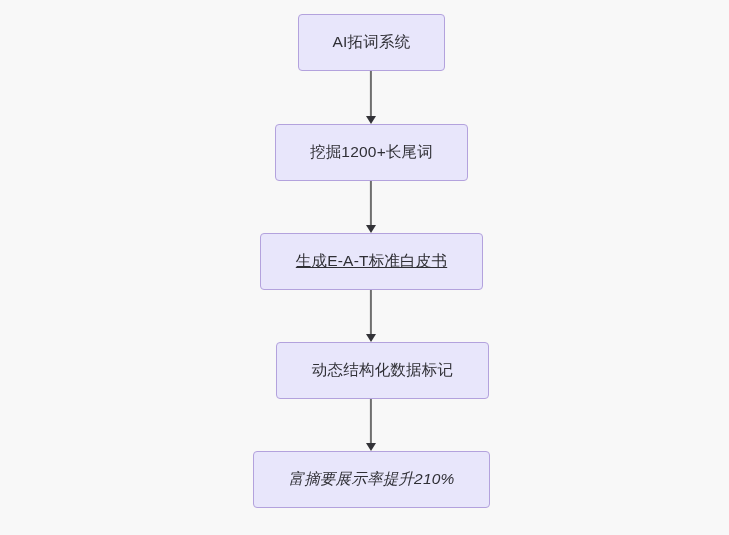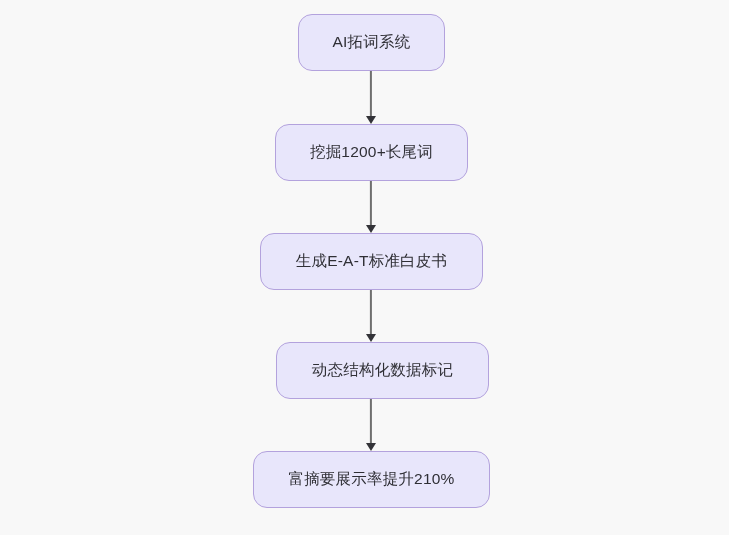--- a/index.html
+++ b/index.html
@@ -16,21 +16,21 @@
   #flowchart {
     position: relative;
     width: 729px;
     height: 535px;
   }
   .node {
     position: absolute;
     box-sizing: border-box;
     background: #e8e6fb;
     border: 1.6px solid #b3a2dd;
-    border-radius: 14px;
+    border-radius: 4px;
     display: flex;
     align-items: center;
     justify-content: center;
     color: #2f2f35;
     font-size: 15.5px;
     line-height: 1.2;
     letter-spacing: 0.2px;
     white-space: nowrap;
   }
   .node-label {
@@ -75,35 +75,35 @@
 
   <div class="node" id="n2" style="left: 275px; top: 124px; width: 193px; height: 57px; background: rgb(232, 230, 251); border-color: rgb(179, 162, 221); color: rgb(47, 47, 53);">
     <span class="node-label">挖掘1200+长尾词</span>
   </div>
 
   <div class="edge" id="e2" style="left: 371px; top: 181px; height: 52px;">
     <div class="edge-line" style="height: 45px; background: rgb(111, 111, 111);"></div>
     <div class="edge-arrow" style="top: 44px; border-top-color: rgb(51, 51, 56);"></div>
   </div>
 
-  <div class="node" id="n3" style="left: 260px; top: 233px; width: 223px; height: 57px; background: rgb(232, 230, 251); border-color: rgb(179, 162, 221); color: rgb(47, 47, 53);">
+  <div class="node" id="n3" style="left: 260px; top: 233px; width: 223px; height: 57px; background: rgb(232, 230, 251); border-color: rgb(179, 162, 221); color: rgb(47, 47, 53); text-decoration: underline;">
     <span class="node-label">生成E-A-T标准白皮书</span>
   </div>
 
   <div class="edge" id="e3" style="left: 371px; top: 290px; height: 52px;">
     <div class="edge-line" style="height: 45px; background: rgb(111, 111, 111);"></div>
     <div class="edge-arrow" style="top: 44px; border-top-color: rgb(51, 51, 56);"></div>
   </div>
 
   <div class="node" id="n4" style="left: 276px; top: 342px; width: 213px; height: 57px; background: rgb(232, 230, 251); border-color: rgb(179, 162, 221); color: rgb(47, 47, 53);">
     <span class="node-label">动态结构化数据标记</span>
   </div>
 
   <div class="edge" id="e4" style="left: 371px; top: 399px; height: 52px;">
     <div class="edge-line" style="height: 45px; background: rgb(111, 111, 111);"></div>
     <div class="edge-arrow" style="top: 44px; border-top-color: rgb(51, 51, 56);"></div>
   </div>
 
-  <div class="node" id="n5" style="left: 253px; top: 451px; width: 237px; height: 57px; background: rgb(232, 230, 251); border-color: rgb(179, 162, 221); color: rgb(47, 47, 53);">
+  <div class="node" id="n5" style="left: 253px; top: 451px; width: 237px; height: 57px; background: rgb(232, 230, 251); border-color: rgb(179, 162, 221); color: rgb(47, 47, 53); font-style: italic;">
     <span class="node-label">富摘要展示率提升210%</span>
   </div>
 
 </div>
 
 </body></html>

